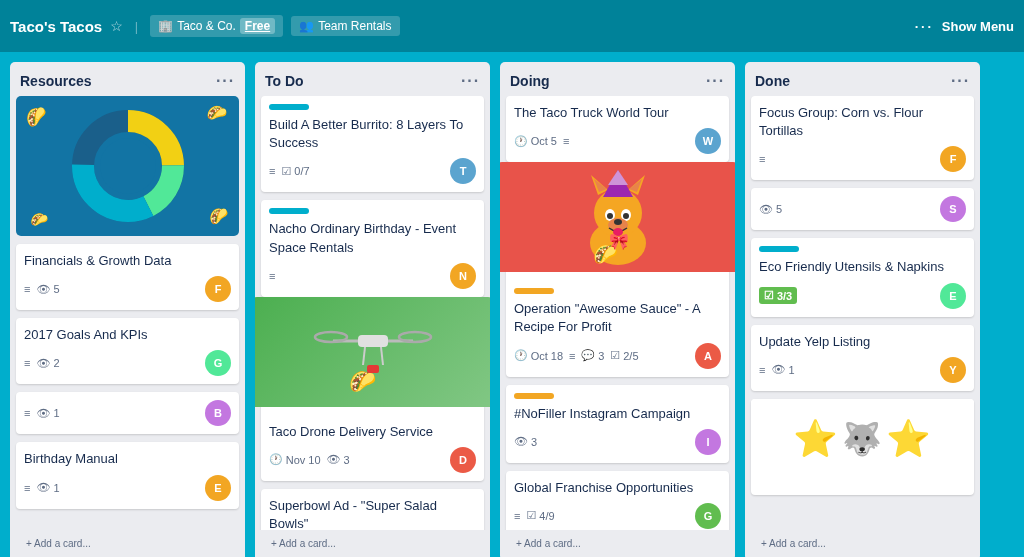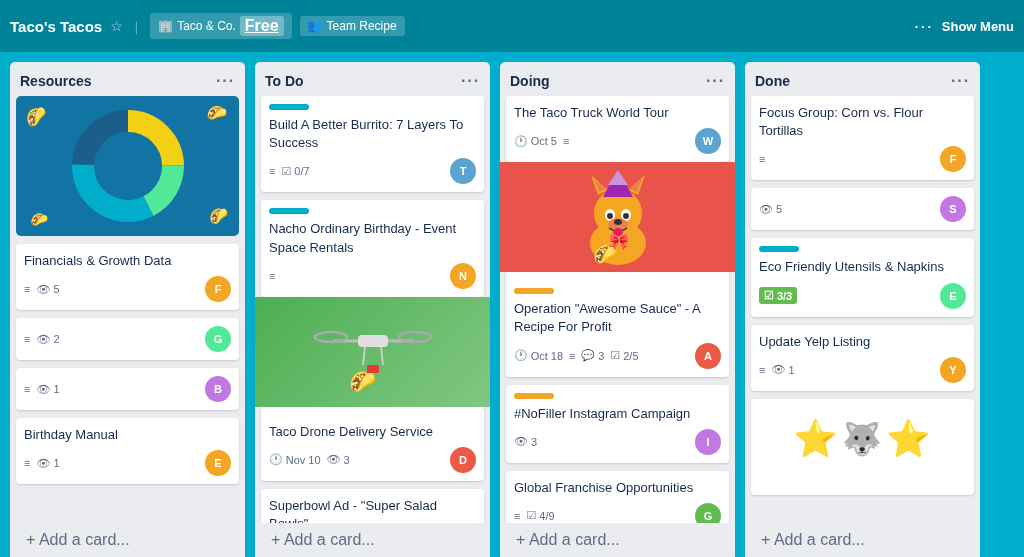--- a/index.html
+++ b/index.html
@@ -34,21 +34,21 @@
       background: rgba(255,255,255,0.2);
       padding: 3px 8px;
       border-radius: 3px;
       font-size: 12px;
       color: #fff;
     }
     .badge-free {
       background: rgba(255,255,255,0.3);
       border-radius: 3px;
       padding: 1px 5px;
-      font-size: 16px;
+      font-size: 12px;
       font-weight: 700;
       text-decoration: underline;
     }
     .header-visibility {
       display: flex; align-items: center; gap: 4px;
       background: rgba(255,255,255,0.2);
       padding: 3px 8px;
       border-radius: 3px;
       font-size: 12px;
       color: #fff;
@@ -172,21 +172,21 @@
       display: flex;
       align-items: center;
       justify-content: center;
       position: relative;
       overflow: hidden;
     }
 
     .add-card {
       padding: 6px 10px;
       color: #5E6C84;
-      font-size: 16px;
+      font-size: 10px;
       cursor: pointer;
       border-radius: 4px;
       margin: 2px 6px 6px;
     }
 
     
     .badge {
       display: inline-flex;
       align-items: center;
       gap: 3px;
@@ -237,21 +237,21 @@
   <span class="header-title">Taco's Tacos</span>
   <span class="header-star">☆</span>
   <span class="header-divider">|</span>
   <div class="header-org">
     <span>🏢</span>
     <span>Taco &amp; Co.</span>
     <span class="badge-free">Free</span>
   </div>
   <div class="header-visibility">
     <span>👥</span>
-    <span>Team Recipe</span>
+    <span>Team Rentals</span>
   </div>
   <div class="header-spacer"></div>
   <div class="header-show-menu">
     <span class="dots">···</span>
     <span>Show Menu</span>
   </div>
 </header>
 
 <div class="board">
 
@@ -283,20 +283,21 @@
         <div class="card-footer">
           <span class="card-meta">
               <span class="icon">≡</span>
             </span>
           <span class="card-meta"><span class="icon">👁</span> 5</span>
           <div class="avatar" style="background:#F2A623;">F</div>
         </div>
       </div>
 
       <div class="card">
+        <div class="card-title">2017 Goals And KPIs</div>
         <div class="card-footer">
           <span class="card-meta">
               <span class="icon">≡</span>
             </span>
           <span class="card-meta"><span class="icon">👁</span> 2</span>
           <div class="avatar" style="background:#51E898;">G</div>
         </div>
       </div>
 
       <div class="card">
@@ -325,21 +326,21 @@
 
   <div class="column">
     <div class="column-header">
       <span>To Do</span>
       <span class="column-dots">···</span>
     </div>
     <div class="column-cards">
 
       <div class="card">
         <div class="card-label" style="background:#00AECC;"></div>
-        <div class="card-title">Build A Better Burrito: 7 Layers To Success</div>
+        <div class="card-title">Build A Better Burrito: 8 Layers To Success</div>
         <div class="card-footer">
           <span class="card-meta">
               <span class="icon">≡</span>
             </span>
           <span class="card-meta"><span class="icon">☑</span> 0/7</span>
           <div class="avatar" style="background:#5BA4CF;">T</div>
         </div>
       </div>
 
       <div class="card">

